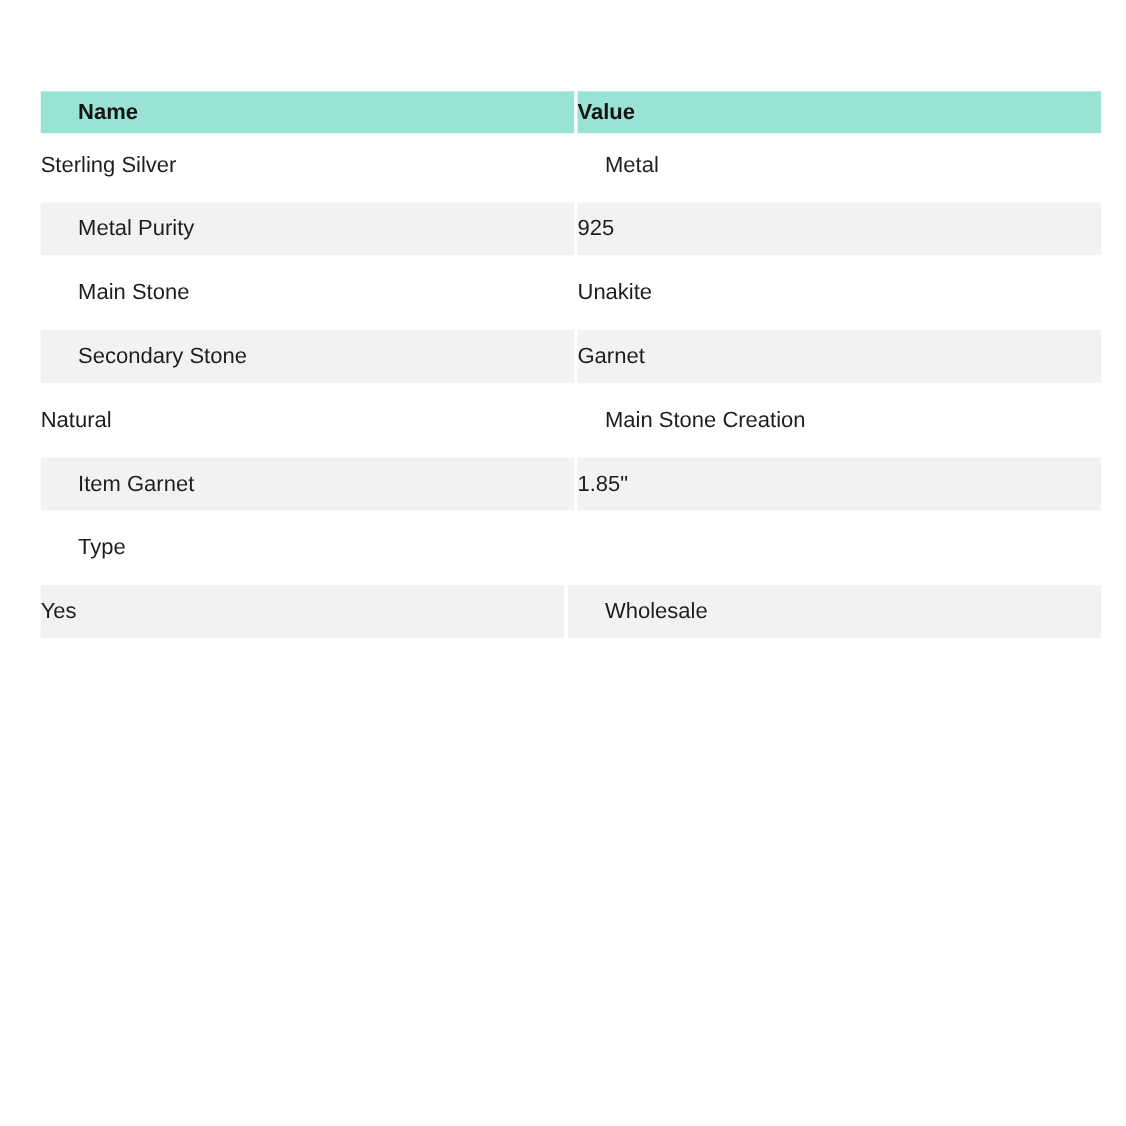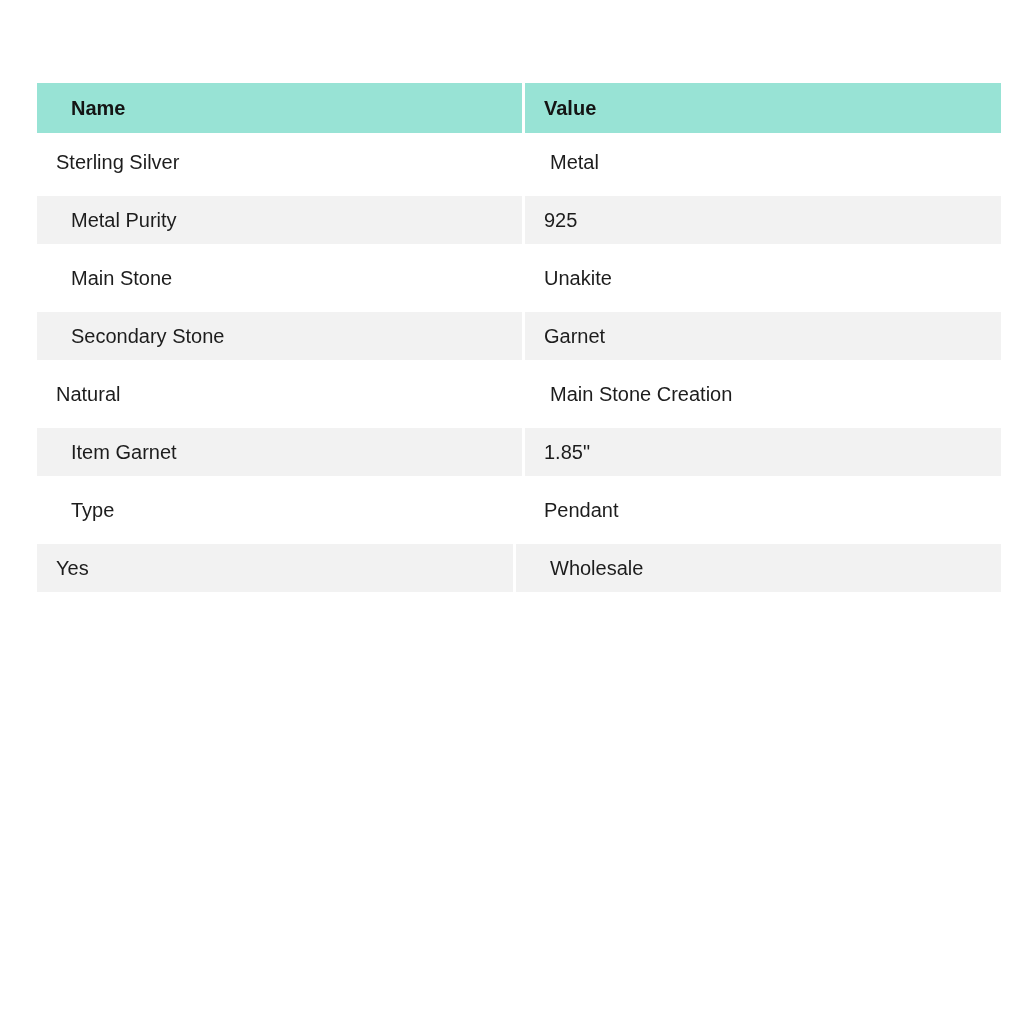--- a/index.html
+++ b/index.html
@@ -22,41 +22,40 @@
     font-size: 20px;
   }
   .trow {
     display: flex;
     gap: 3px;              
     height: 58px;
     box-sizing: border-box;
     background: #ffffff;
   }
   .trow.header {
-    height: 50px;
+    height: 38px;
     font-weight: 700;
     font-size: 20px;
   }
   .trow.stripe {
     padding: 5px 0;        
   }
   .cell {
     display: flex;
     align-items: center;
     box-sizing: border-box;
     overflow: hidden;
     white-space: nowrap;
   }
   .name-cell {
     width: 485px;
     padding-left: 34px;
   }
   .value-cell {
     flex: 1;
-    padding-left: 19px;
   }
   .trow.header .cell {
     background: var(--header-bg, #98E3D5);
     color: #141414;
   }
   .trow.stripe .cell {
     background: var(--stripe-bg, #F2F2F2);
     text-align: center;
   }
 </style>
@@ -94,21 +93,20 @@
     <div class="cell name-cell">Main Stone Creation</div>
   </div>
 
   <div class="trow stripe">
     <div class="cell name-cell">Item Garnet</div>
     <div class="cell value-cell">1.85"</div>
   </div>
 
   <div class="trow">
     <div class="cell name-cell">Type</div>
-    <div class="cell value-cell">Pendant</div>
   </div>
 
   <div class="trow stripe">
     <div class="cell value-cell">Yes</div>
     <div class="cell name-cell">Wholesale</div>
   </div>
 </div>
 </div>
 
 </body></html>

